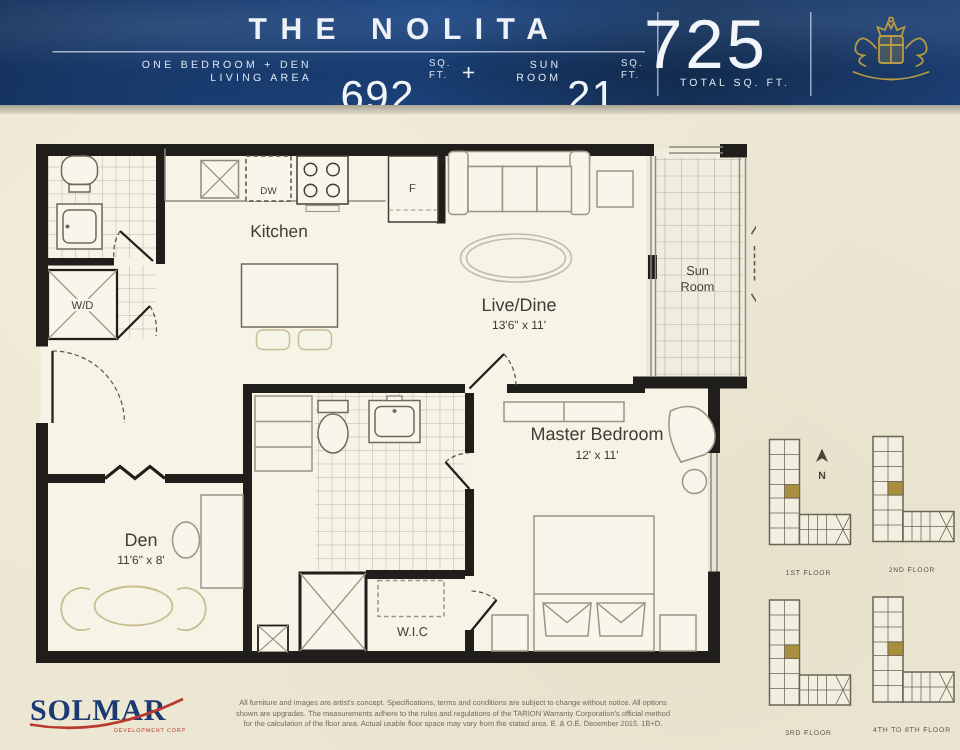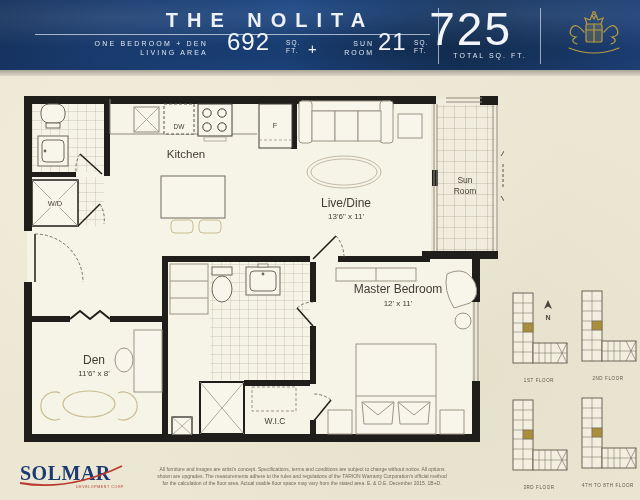--- a/index.html
+++ b/index.html
@@ -25,21 +25,21 @@
       linear-gradient(100deg,#16335f,#1d4784 45%,#16355f 72%,#1d4076);
     box-shadow:0 2px 4px rgba(60,55,40,.35);
   }
   .hdr-band{position:absolute;left:0;top:70px;width:640px;height:6px;
     background:linear-gradient(#a9a496,#dcd7c6);}
   .hdr-title{position:absolute;left:110px;top:9px;width:320px;text-align:center;
     color:#eef2f8;font-size:20px;letter-spacing:9px;white-space:nowrap;font-weight:bold;}
   .hdr-line{position:absolute;left:35px;top:34px;width:395px;height:1px;background:rgba(225,234,246,.7);}
   .type-block{position:absolute;left:58px;top:39px;width:150px;text-align:right;
     color:#dde6f2;font-size:7px;letter-spacing:2.2px;line-height:9px;white-space:nowrap;}
-  .big-num{position:absolute;color:#f2f5fa;font-size:24px;letter-spacing:1px;top:28px;}
+  .big-num{position:absolute;color:#f2f5fa;font-size:28px;letter-spacing:1px;top:48px;}
   .n692{left:227px;}
   .n33{left:378px;}
   .unit-stack{position:absolute;top:39px;color:#dde6f2;font-size:6.5px;letter-spacing:1.2px;line-height:8px;}
   .u1{left:286px;}
   .u2{left:414px;}
   .plus{position:absolute;left:308px;top:40px;color:#eef2f8;font-size:15px;}
   .sun-block{position:absolute;left:328px;top:39px;width:46px;text-align:right;
     color:#dde6f2;font-size:7px;letter-spacing:2px;line-height:9px;}
   .vdiv{position:absolute;top:8px;width:1px;height:56px;background:rgba(225,234,246,.65);}
   .vd1{left:438px;} .vd2{left:540px;}

